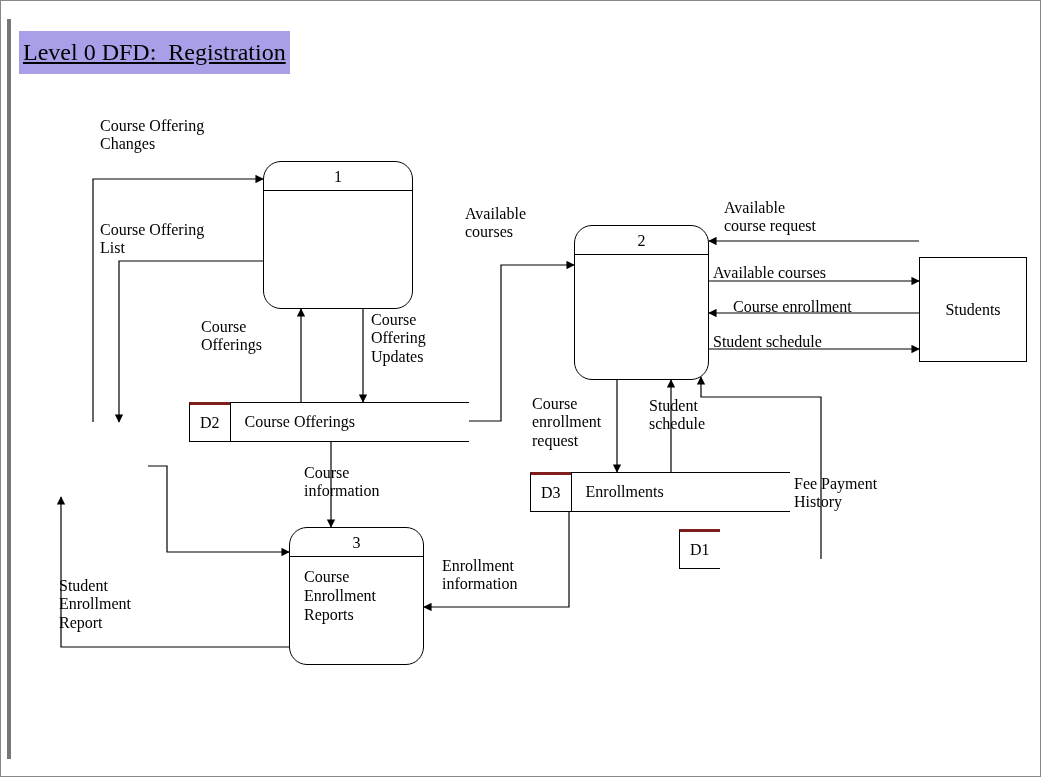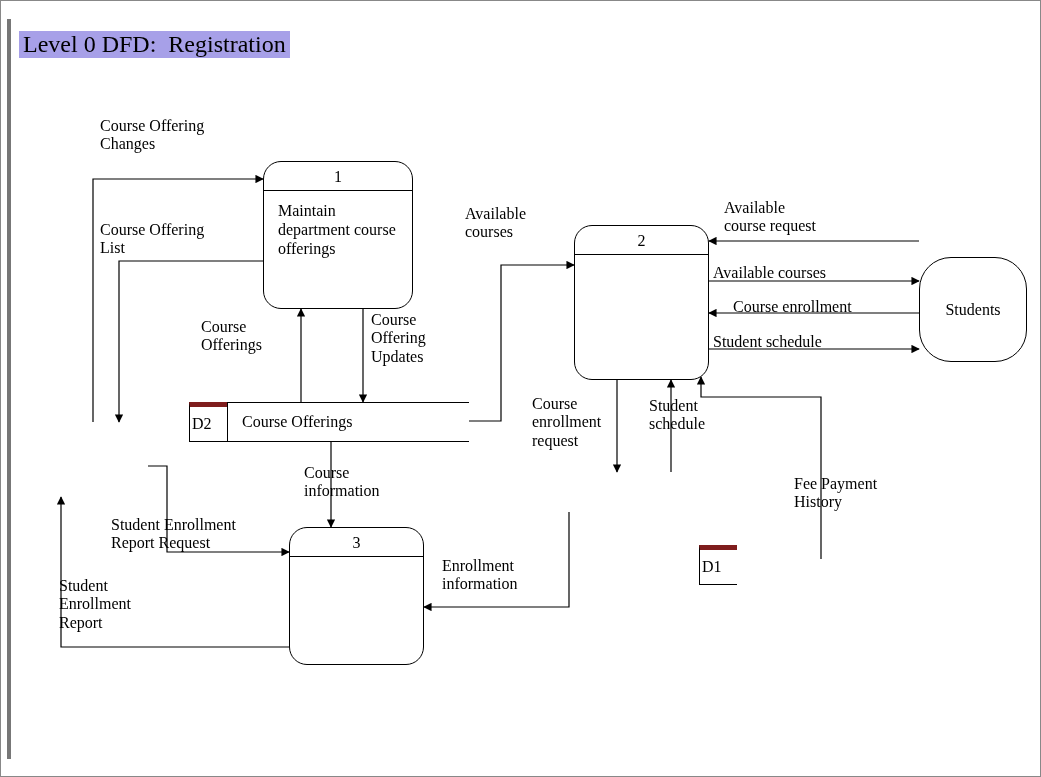--- a/index.html
+++ b/index.html
@@ -24,22 +24,23 @@
     width: 4px;
     height: 740px;
     background: #777;
   }
   .title {
     position: absolute;
     left: 18px;
     top: 30px;
     font-size: 24px;
     background: #a7a0e8;
-    padding: 0 4px;
+    padding: 8px 4px;
     white-space: pre;
+    text-decoration: underline;
   }
   .label {
     position: absolute;
     font-size: 16px;
     line-height: 1.15;
     white-space: pre;
   }
   
   .entity {
     position: absolute;
@@ -69,24 +70,24 @@
   .datastore {
     position: absolute;
     background: #fff;
     box-sizing: border-box;
   }
   .datastore .ds-inner {
     display: flex;
     height: 100%;
   }
   .datastore .ds-id {
-    border-top: 5px solid #7f1d1d;
+    border-top: 3px solid #7f1d1d;
     border-left: 1px solid #000;
     border-bottom: 1px solid #000;
-    padding: 8px 2px;
+    padding: 8px 10px;
     min-width: 38px;
     box-sizing: border-box;
     display: flex;
     align-items: center;
   }
   .datastore .ds-name {
     border-top: 1px solid #000;
     border-bottom: 1px solid #000;
     border-left: 1px solid #000;
     padding: 8px 14px;
@@ -105,49 +106,54 @@
 </style>
 </head>
 <body>
 
 <div class="page">
   <div class="left-bar"></div>
 
   <div class="title">Level 0 DFD:  Registration</div>
 
 
-  <div class="entity" style="left:918px; top:256px; width:108px; height:105px; display:flex; align-items:center; justify-content:center;border-radius:32px;">
+  <div class="entity" style="left:918px; top:256px; width:108px; height:105px; display:flex; align-items:center; justify-content:center;">
     <span>Students</span>
   </div>
 
   <div class="process" style="left:262px; top:160px; width:150px; height:148px;">
     <div class="p-num">1</div>
-    <div class="p-body">Maintain
-department
-course
-offerings</div>
   </div>
 
   <div class="process" style="left:573px; top:224px; width:135px; height:155px;">
     <div class="p-num">2</div>
   </div>
 
   <div class="process" style="left:288px; top:526px; width:135px; height:138px;">
     <div class="p-num">3</div>
+    <div class="p-body">Course
+Enrollment
+Reports</div>
   </div>
 
   <div class="datastore" style="left:188px; top:401px; width:280px; height:40px;">
     <div class="ds-inner">
       <div class="ds-id">D2</div>
       <div class="ds-name">Course Offerings</div>
     </div>
   </div>
 
-
-  <div class="datastore" style="left:678px; top:544px; width:185px; height:40px;margin-left:20px;">
+  <div class="datastore" style="left:529px; top:471px; width:260px; height:40px;">
+    <div class="ds-inner">
+      <div class="ds-id">D3</div>
+      <div class="ds-name">Enrollments</div>
+    </div>
+  </div>
+
+  <div class="datastore" style="left:678px; top:528px; width:185px; height:40px;">
     <div class="ds-inner">
       <div class="ds-id">D1</div>
     </div>
   </div>
 
   <div class="label" style="left:99px; top:116px;">Course Offering
 Changes</div>
   <div class="label" style="left:99px; top:220px;">Course Offering
 List</div>
   <div class="label" style="left:200px; top:317px;">Course
@@ -166,22 +172,20 @@
 enrollment
 request</div>
   <div class="label" style="left:648px; top:396px;">Student
 schedule</div>
   <div class="label" style="left:793px; top:474px;">Fee Payment
 History</div>
   <div class="label" style="left:303px; top:463px;">Course
 information</div>
   <div class="label" style="left:441px; top:556px;">Enrollment
 information</div>
-  <div class="label" style="left:110px; top:515px;">Student Enrollment
-Report Request</div>
   <div class="label" style="left:58px; top:576px;">Student
 Enrollment
 Report</div>
 
   <svg class="flows">
     <defs>
       <marker id="arrow" viewBox="0 0 10 10" refX="9" refY="5" markerWidth="7" markerHeight="7" orient="auto-start-reverse">
         <path d="M 0 0 L 10 5 L 0 10 z" fill="#000"></path>
       </marker>
     </defs>

